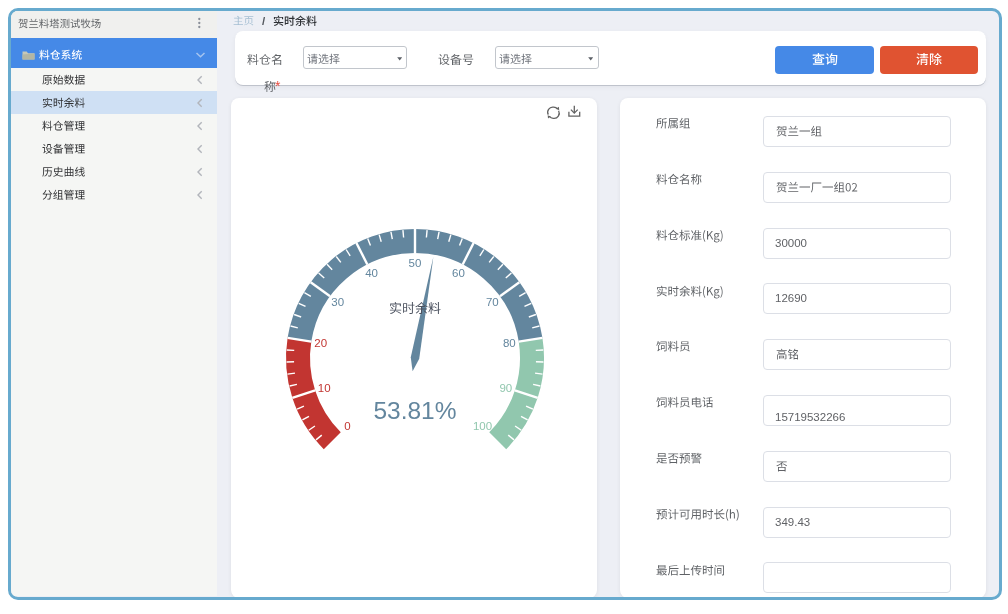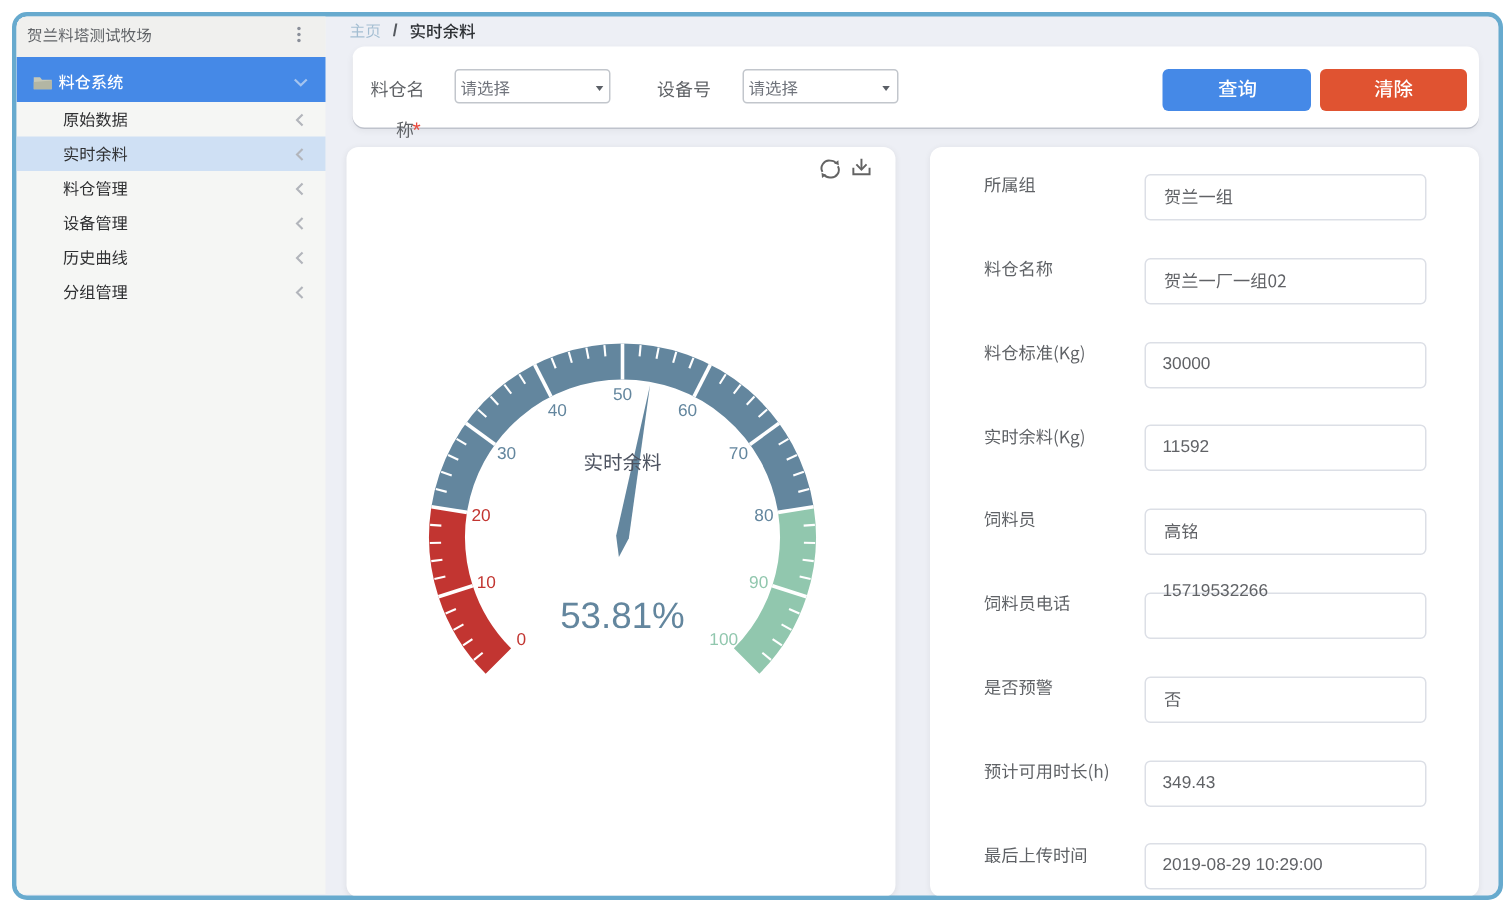--- a/index.html
+++ b/index.html
@@ -105,24 +105,23 @@
 <div class="inp" style="left:752px;top:105.0px"></div>
       <div class="inp" style="left:752px;top:160.8px"></div>
       <div class="inp" style="left:752px;top:216.6px"></div>
       <div class="inp" style="left:752px;top:272.4px"></div>
       <div class="inp" style="left:752px;top:328.2px"></div>
       <div class="inp" style="left:752px;top:384.0px"></div>
       <div class="inp" style="left:752px;top:439.8px"></div>
       <div class="inp" style="left:752px;top:495.6px"></div>
       <div class="inp" style="left:752px;top:551.4px"></div>
 <div class="ival" style="left:764px;top:216.6px">30000</div>
-      <div class="ival" style="left:764px;top:272.4px">11592</div>
-      <div class="ival" style="left:764px;top:368px">15719532266</div>
+      <div class="ival" style="left:764px;top:272.4px">12690</div>
+      <div class="ival" style="left:764px;top:391px">15719532266</div>
       <div class="ival" style="left:764px;top:495.6px">349.43</div>
-      <div class="ival" style="left:764px;top:551.4px">2019-08-29 10:29:00</div>
 <svg class="t" style="left:185px;top:5px" width="8" height="18">
         <circle cx="3.3" cy="3" r="1.15" fill="#8a8f99"></circle>
         <circle cx="3.3" cy="7" r="1.15" fill="#8a8f99"></circle>
         <circle cx="3.3" cy="11" r="1.15" fill="#8a8f99"></circle>
       </svg>
       <svg class="t" style="left:10.5px;top:38.5px" width="13" height="11">
         <path d="M0.5 1.5 h4.2 l1.3 1.7 h6.5 v6.3 h-12 z" fill="#c6c8b8"></path>
         <path d="M0.5 4.6 l12 -1 v5.9 h-12 z" fill="#b3b6a4"></path>
       </svg>
       <svg class="t" style="left:184px;top:39px" width="11" height="10">

